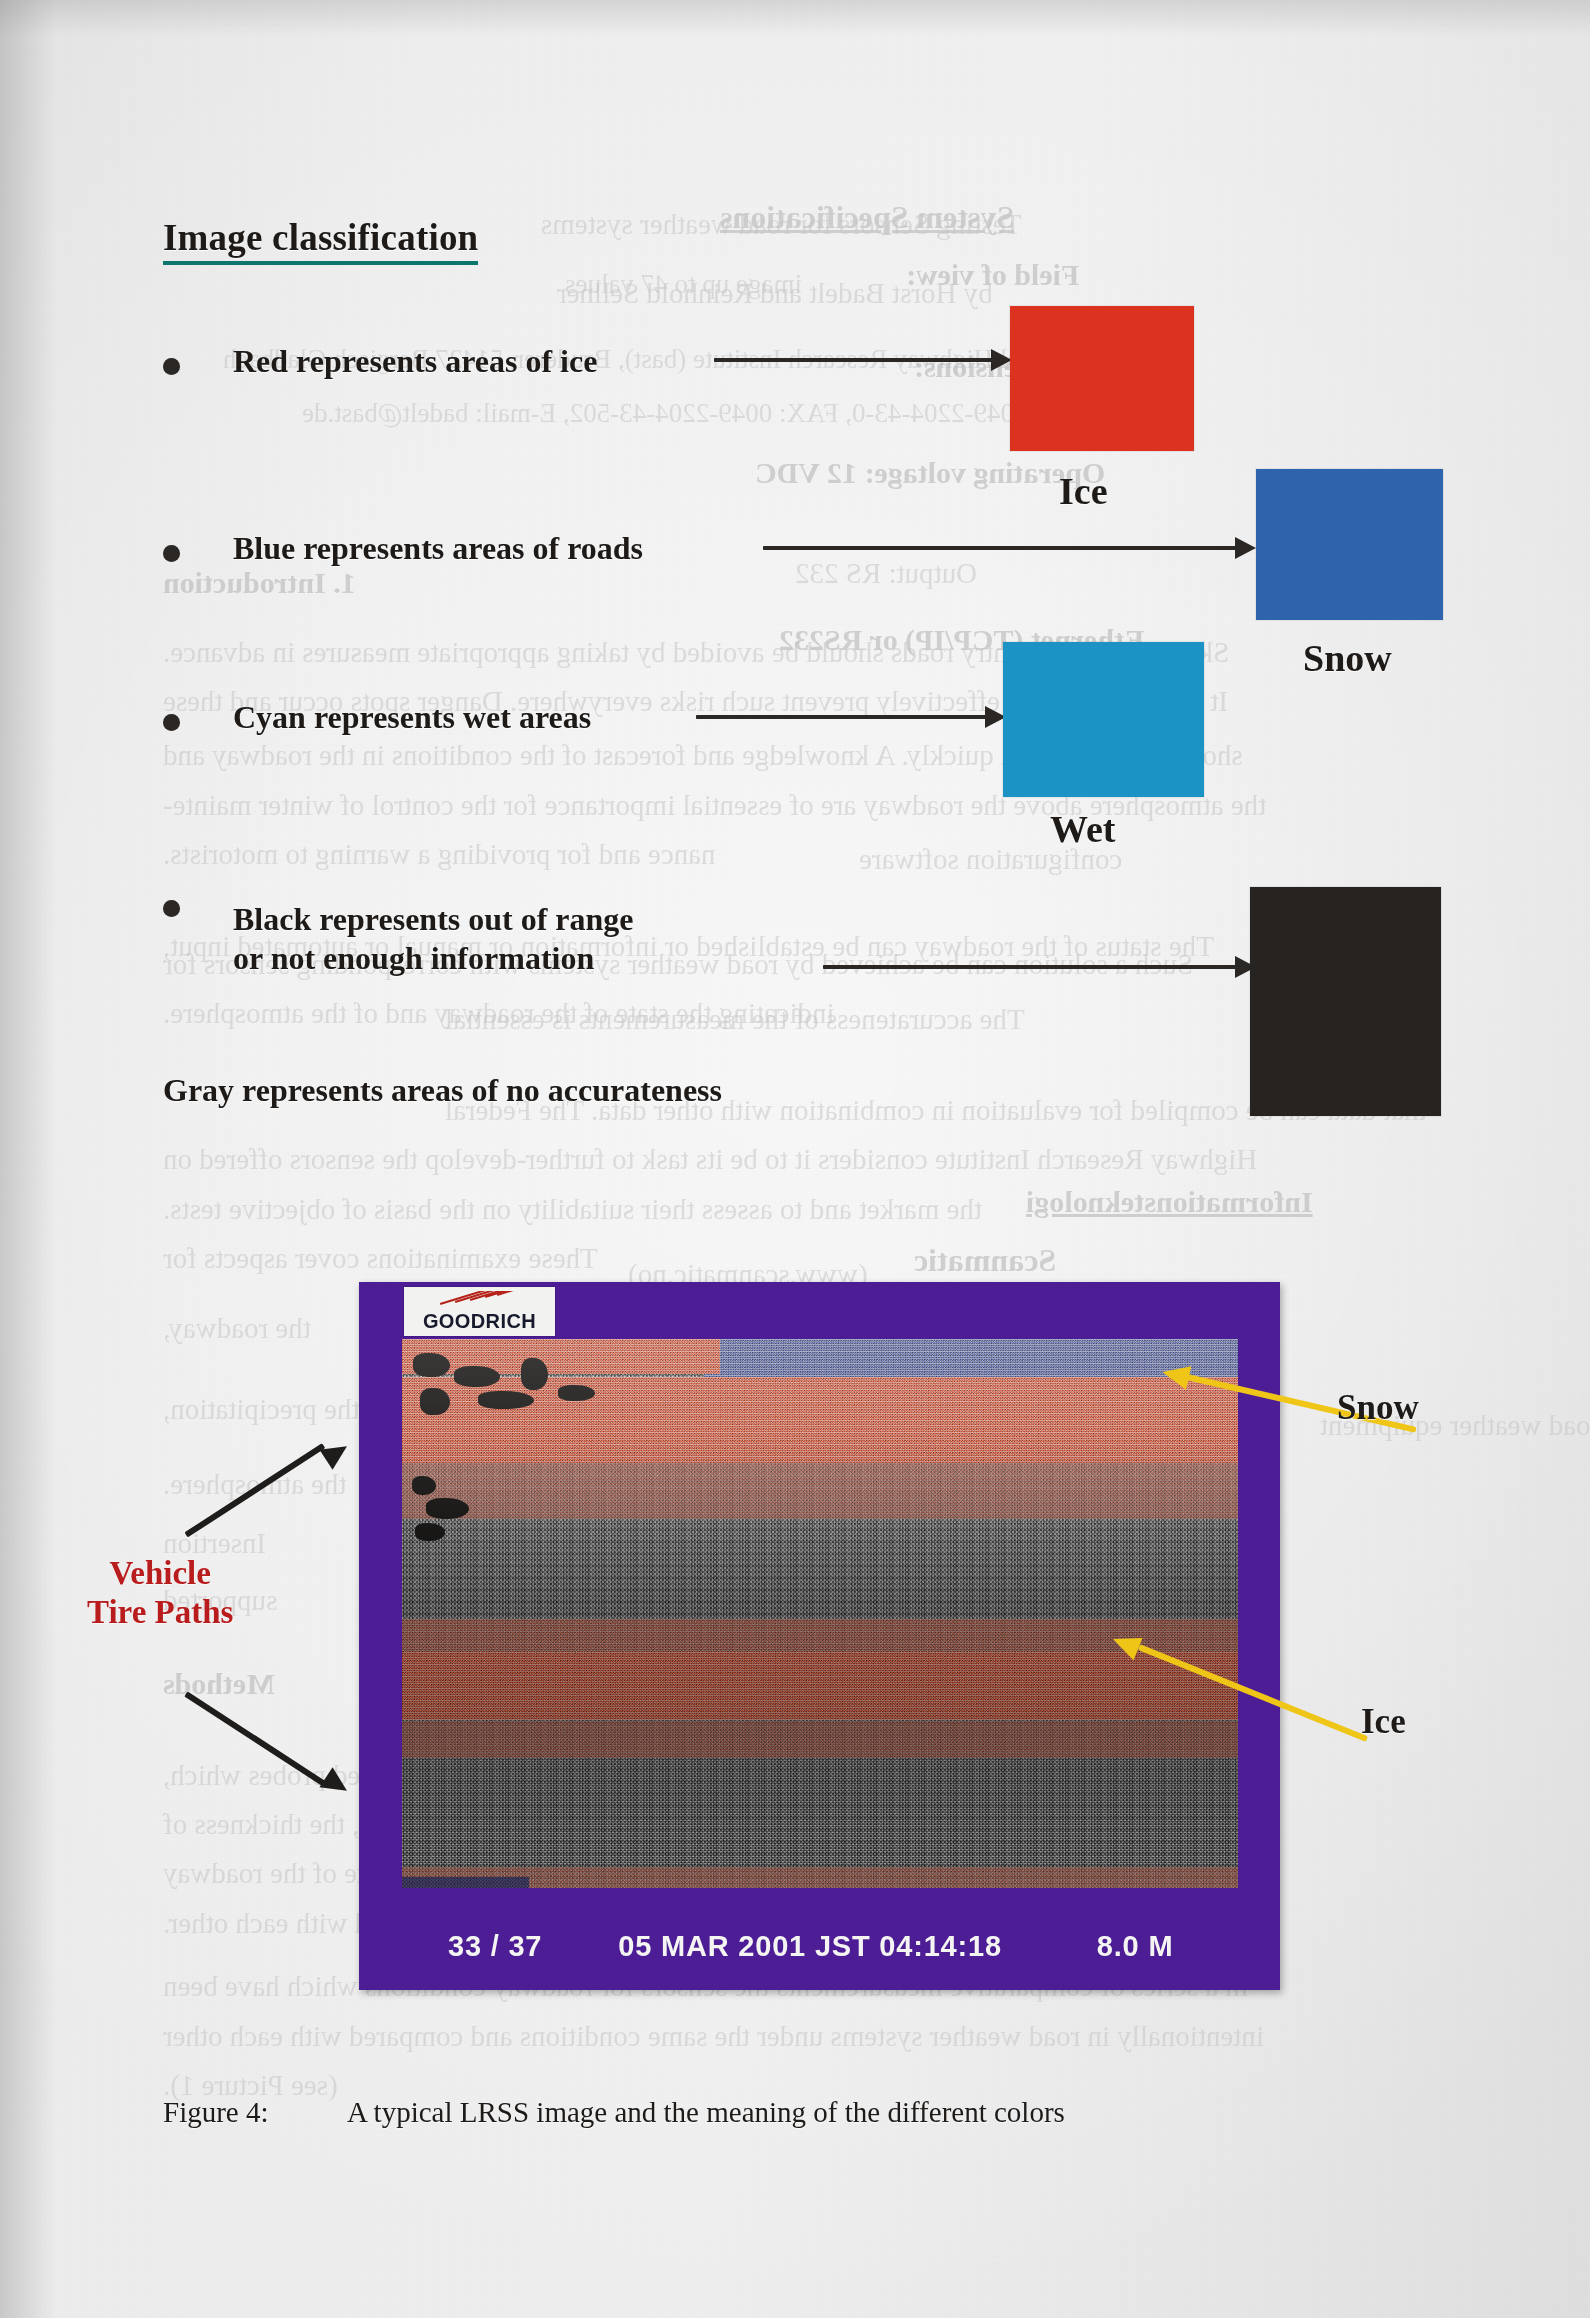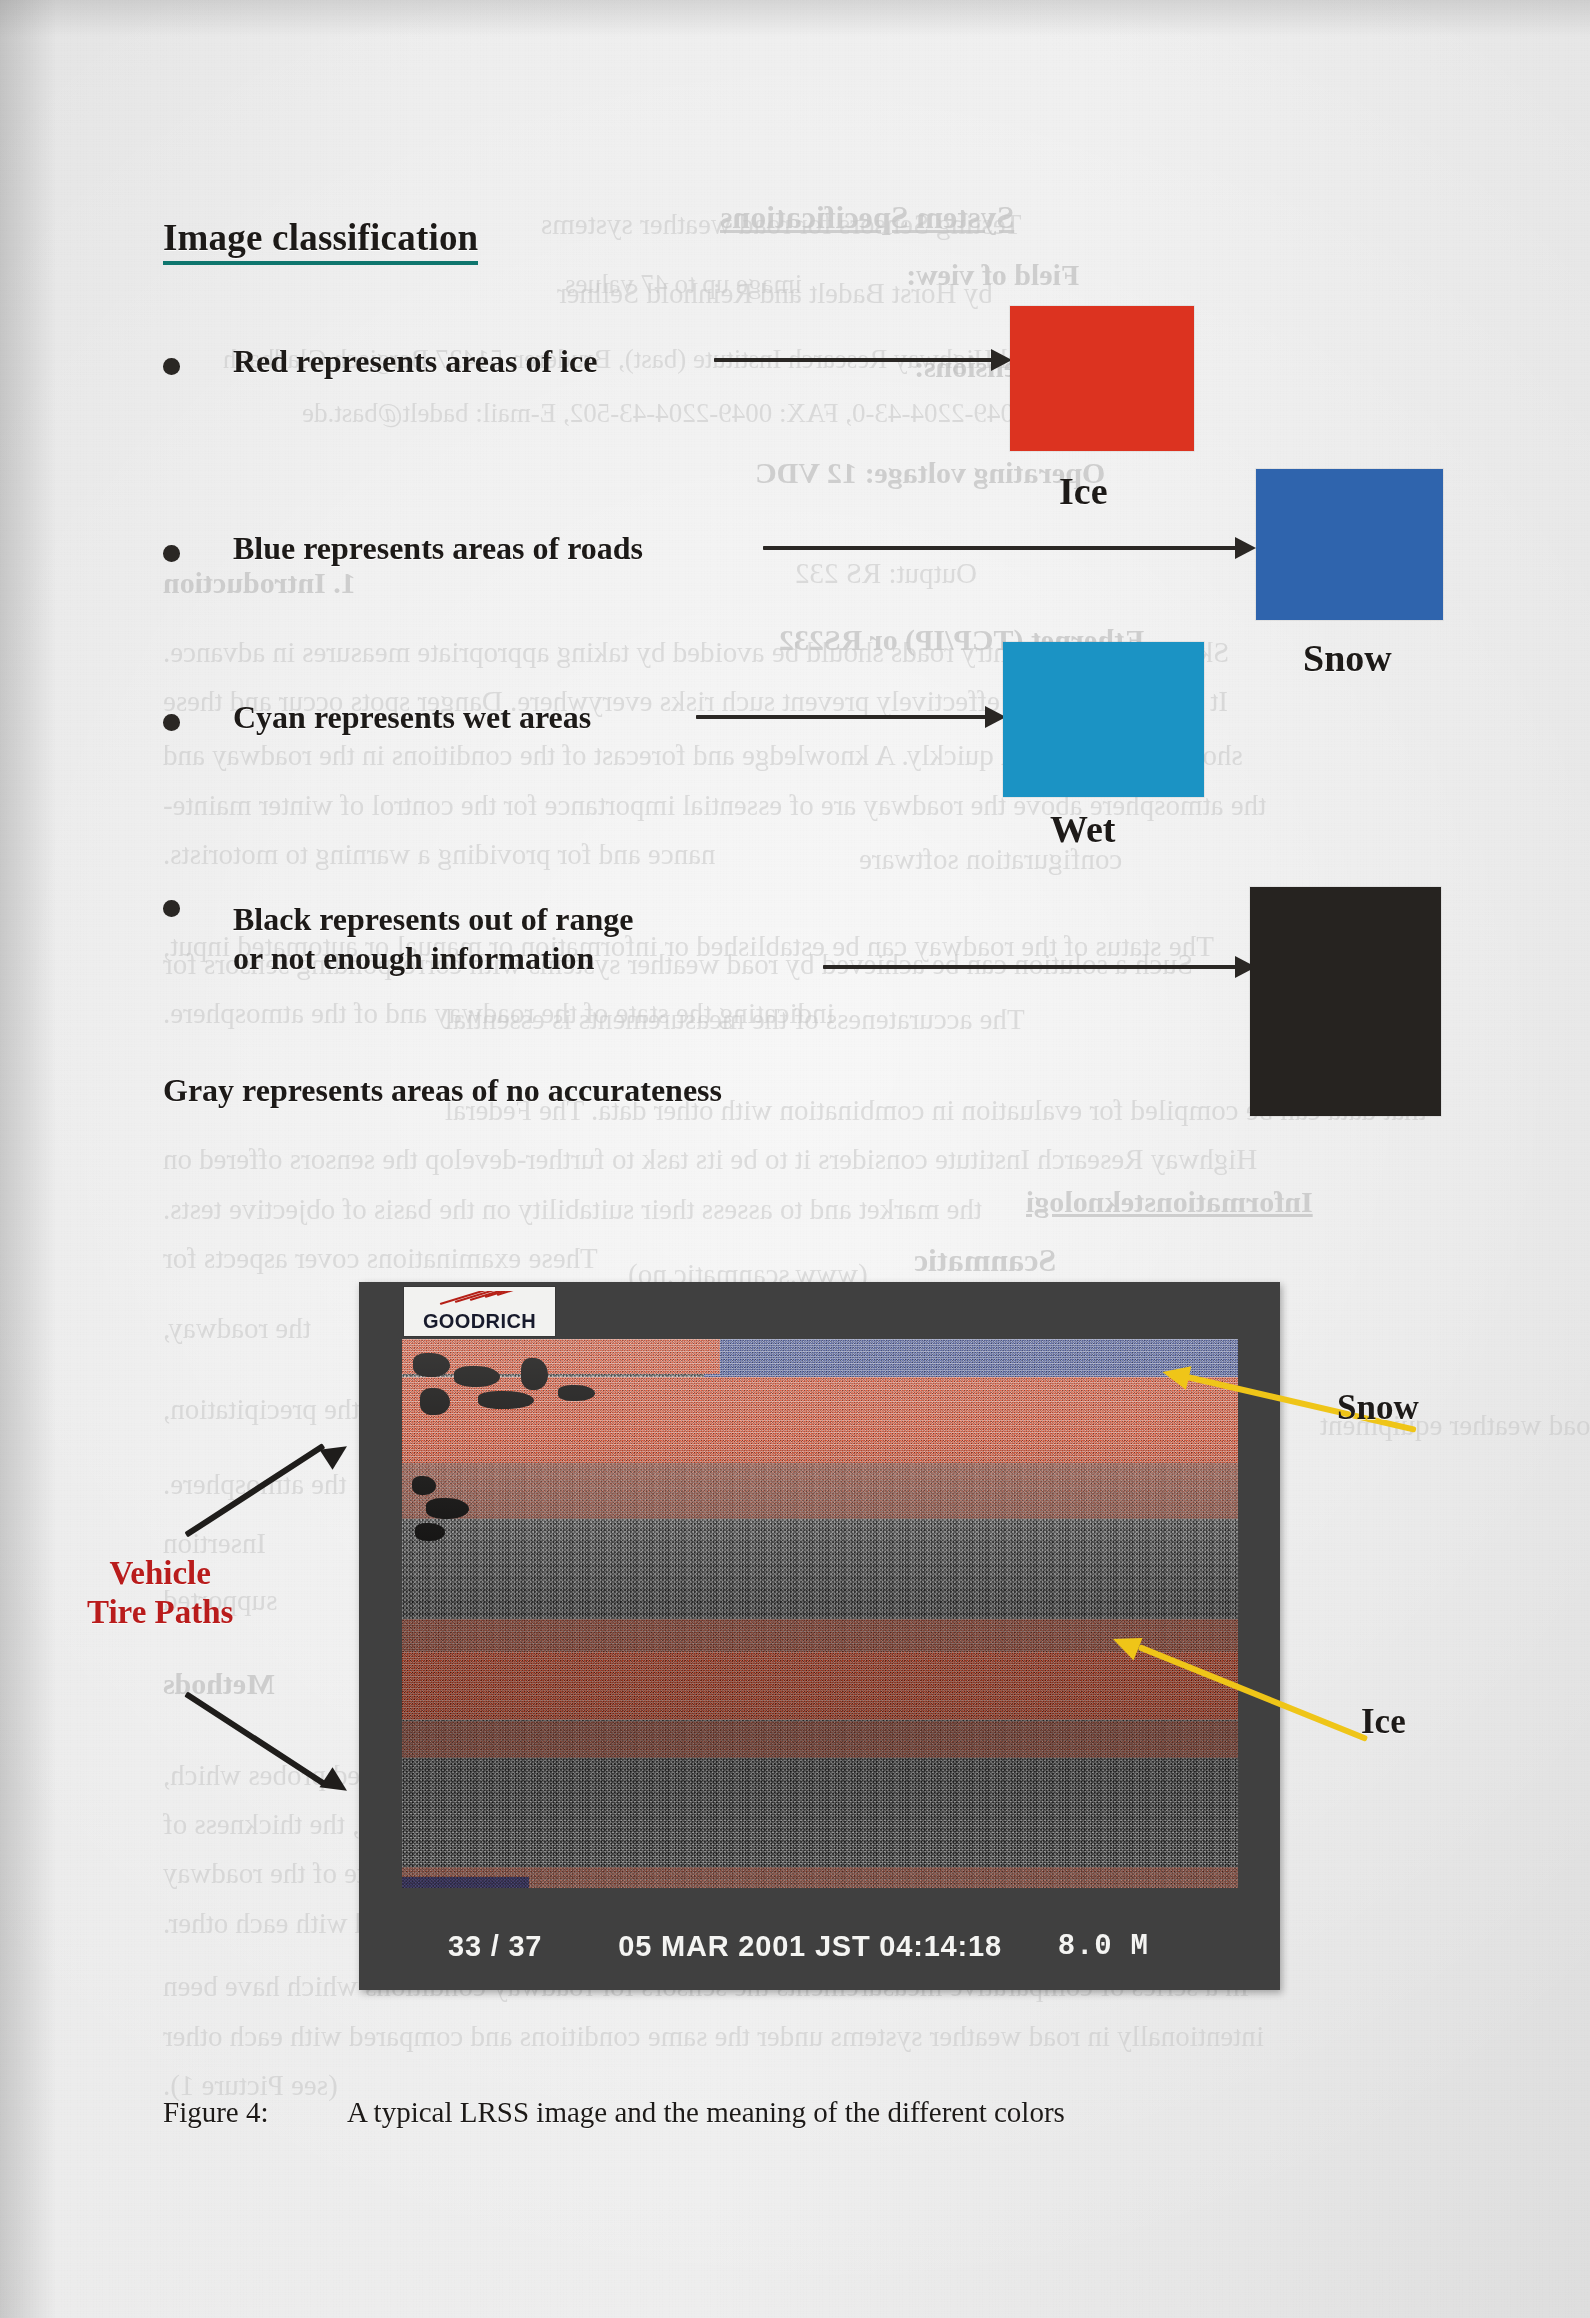--- a/index.html
+++ b/index.html
@@ -95,21 +95,21 @@
 
   #gray-note{
     position:absolute;left:163px;top:1072px;
     font-size:32px;font-weight:bold;color:#1d1a18;
     text-shadow:0 0.8px 0 rgba(255,255,255,.7);
   }
 
   
   #photo{
     position:absolute;left:359px;top:1282px;width:921px;height:708px;
-    background:#404040;
+    background:#4c1d95;
     box-shadow:2.4px 3.2px 7.2px rgba(0,0,0,.30);
   }
   #photo-inner{
     position:absolute;left:43px;top:57px;width:836px;height:549px;
     overflow:hidden;
     background:#6b6b6b;
   }
   
   .noise-layer{position:absolute;inset:0;}
   .nz1{
@@ -185,21 +185,21 @@
   
   #statusbar{
     position:absolute;left:0;right:0;bottom:20.7px;height:45px;
     display:flex;align-items:center;
     font-family:"Liberation Sans", sans-serif;
     font-weight:bold;font-size:29px;color:#f4f4f2;
     letter-spacing:0.8px;
   }
   #statusbar .s-frame{margin-left:89px;}
   #statusbar .s-datetime{margin-left:76px;}
-  #statusbar .s-range{margin-left:56px;font-family:Liberation Mono, monospace;}
+  #statusbar .s-range{margin-left:95px;}
 
   
   .anno-label{
     position:absolute;font-size:35px;font-weight:bold;color:#1d1a18;
     text-shadow:0 0.8px 0 rgba(255,255,255,.7);
   }
   #tire-label{
     position:absolute;left:87px;top:1554px;
     font-size:33px;font-weight:bold;color:#b91c1c;
     line-height:1.18;white-space:pre-line;

